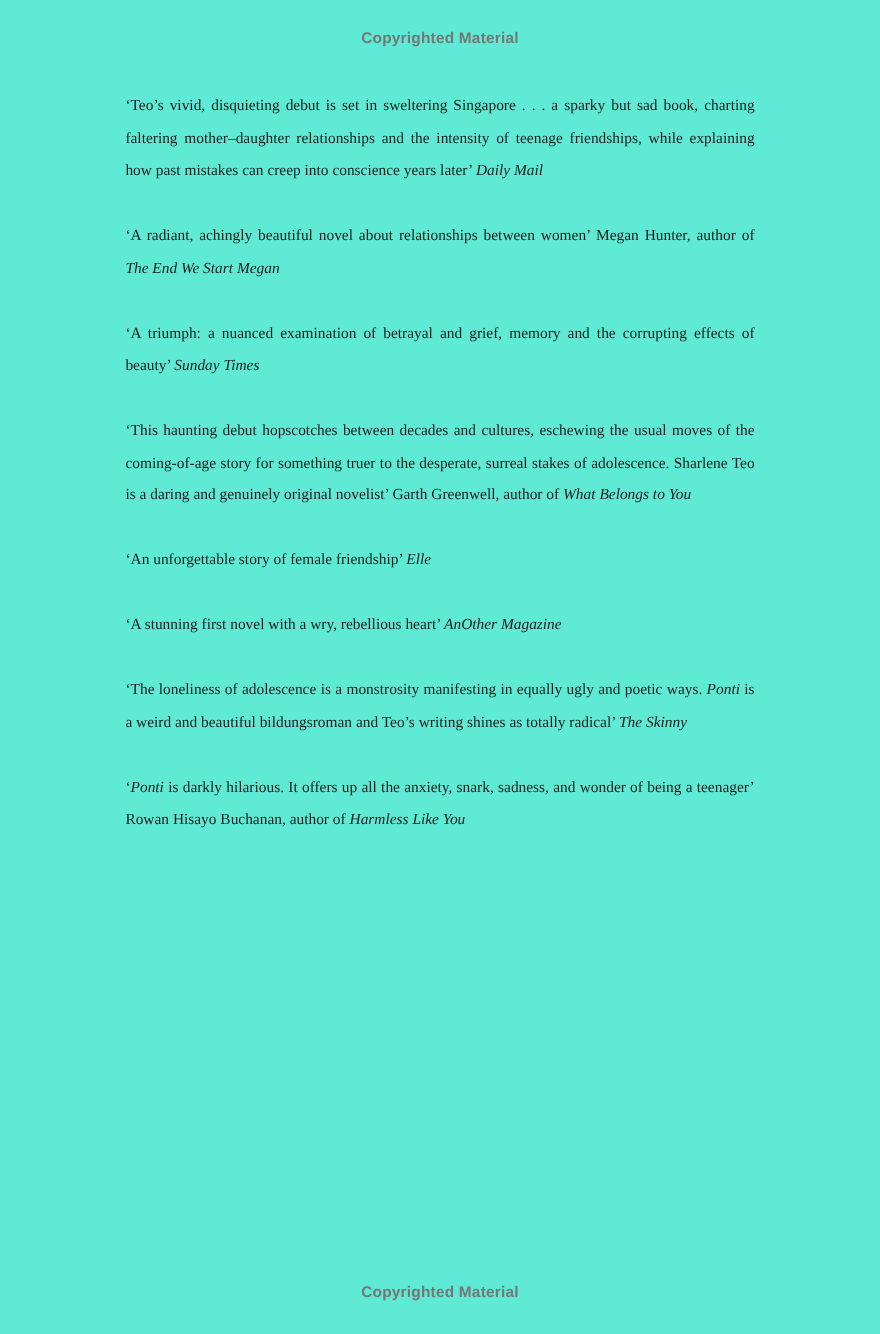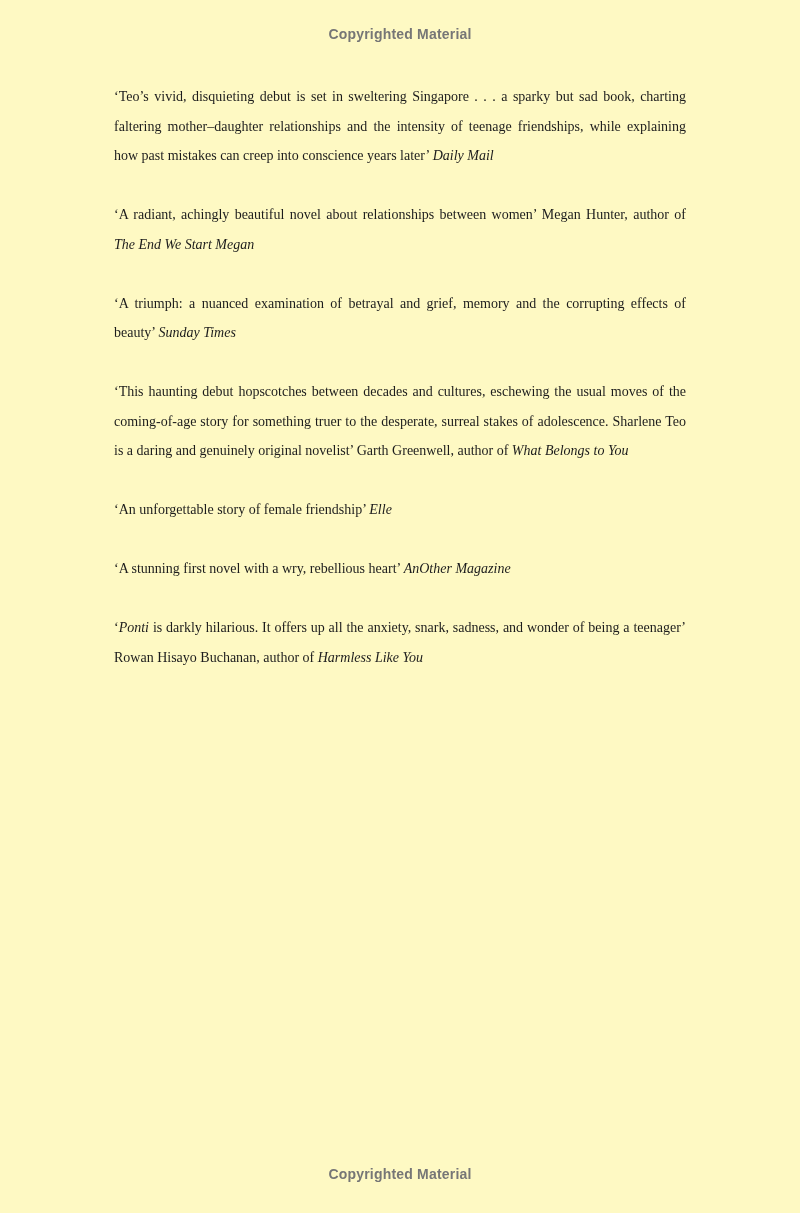--- a/index.html
+++ b/index.html
@@ -7,21 +7,21 @@
     width: 800px;
     height: 1213px;
     background: #ffffff;
     overflow: hidden;
     font-family: "Liberation Serif", serif;
   }
   .page {
     position: relative;
     width: 800px;
     height: 1213px;
-    background: #fef9c3;
+    background: #5eead4;
   }
   .notice {
     position: absolute;
     left: 0;
     width: 100%;
     text-align: center;
     font-family: "Liberation Sans", sans-serif;
     font-weight: bold;
     font-size: 14px;
     letter-spacing: 0.2px;
@@ -53,17 +53,18 @@
 <div class="page">
   <div class="notice notice-top" style="color: rgb(118, 118, 118);">Copyrighted Material</div>
 
   <div class="quotes" style="color: rgb(28, 28, 28);">
       <p class="quote"><span>‘Teo’s vivid, disquieting debut is set in sweltering Singapore . . . a sparky but sad book, charting faltering mother–daughter relationships and the intensity of teenage friendships, while explaining how past mistakes can creep into conscience years later’ </span><em>Daily Mail</em></p>
       <p class="quote"><span>‘A radiant, achingly beautiful novel about relationships between women’ Megan Hunter, author of </span><em>The End We Start Megan</em></p>
       <p class="quote"><span>‘A triumph: a nuanced examination of betrayal and grief, memory and the corrupting effects of beauty’ </span><em>Sunday Times</em></p>
       <p class="quote"><span>‘This haunting debut hopscotches between decades and cultures, eschewing the usual moves of the coming-of-age story for something truer to the desperate, surreal stakes of adolescence. Sharlene Teo is a daring and genuinely original novelist’ Garth Greenwell, author of </span><em>What Belongs to You</em></p>
       <p class="quote"><span>‘An unforgettable story of female friendship’ </span><em>Elle</em></p>
       <p class="quote"><span>‘A stunning first novel with a wry, rebellious heart’ </span><em>AnOther Magazine</em></p>
+      <p class="quote"><span>‘The loneliness of adolescence is a monstrosity manifesting in equally ugly and poetic ways. </span><em>Ponti</em><span> is a weird and beautiful bildungsroman and Teo’s writing shines as totally radical’ </span><em>The Skinny</em></p>
       <p class="quote"><span>‘</span><em>Ponti</em><span> is darkly hilarious. It offers up all the anxiety, snark, sadness, and wonder of being a teenager’ Rowan Hisayo Buchanan, author of </span><em>Harmless Like You</em></p>
     </div>
 
   <div class="notice notice-bottom" style="color: rgb(118, 118, 118);">Copyrighted Material</div>
 </div>
 
 </body></html>

